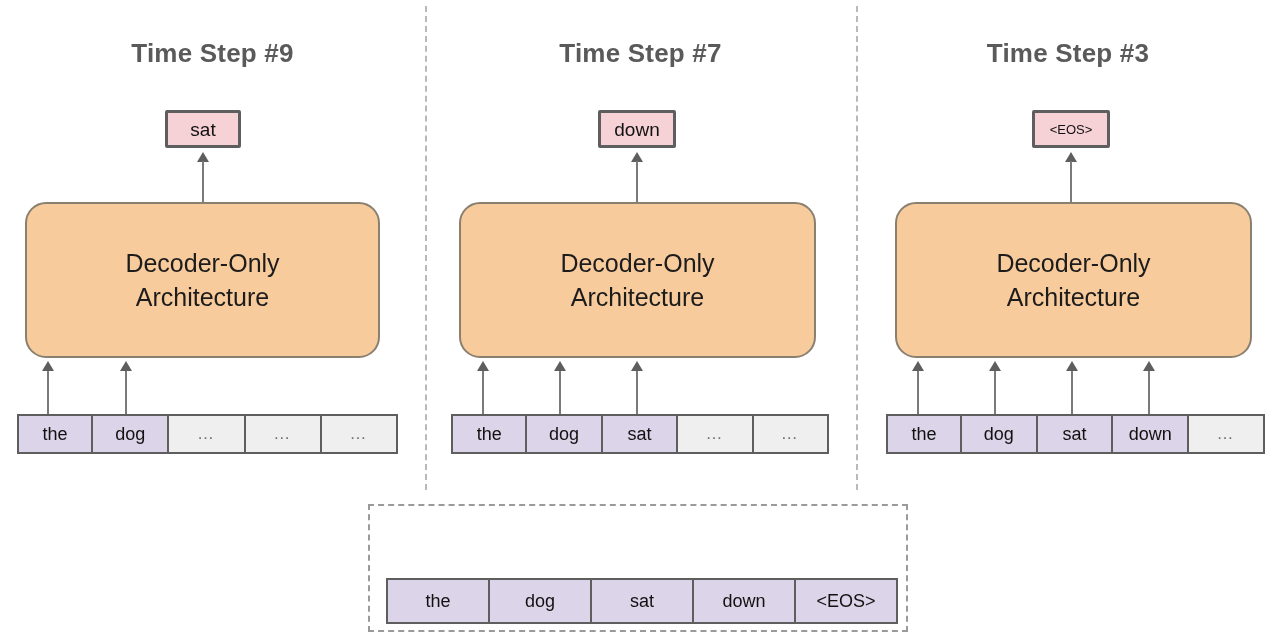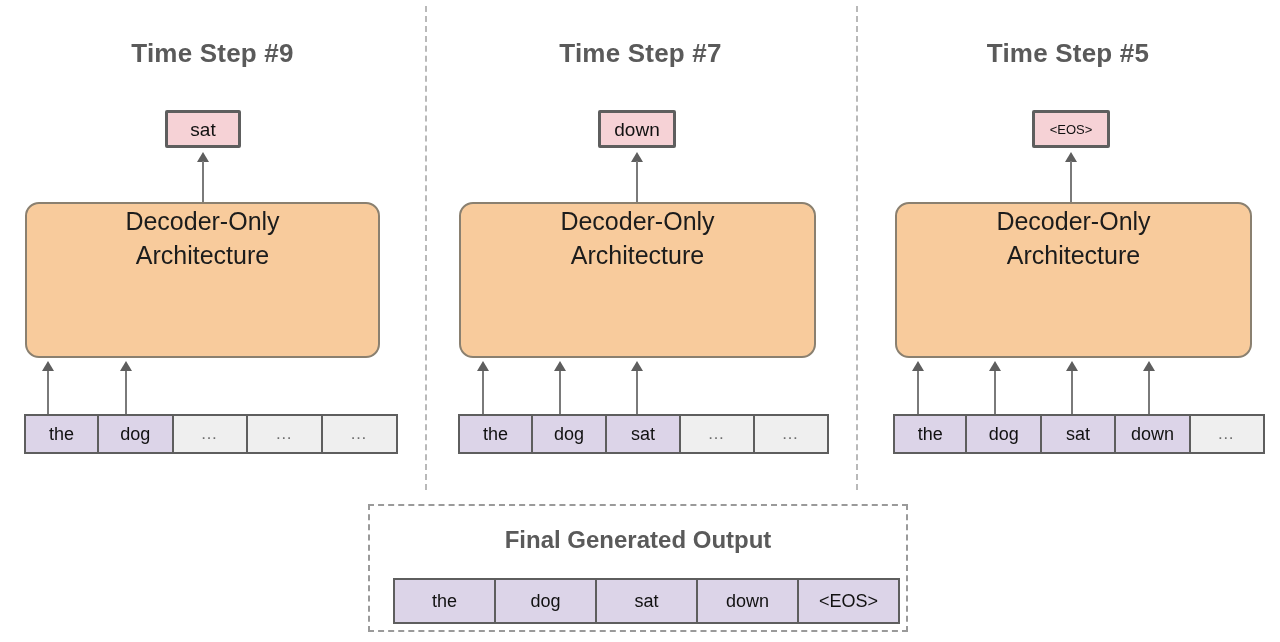--- a/index.html
+++ b/index.html
@@ -79,24 +79,24 @@
     border-bottom: 10px solid #5e5e5e;
   }
 
   
   .decoder-box {
     position: absolute;
     top: 202px;
     height: 156px;
     background: #f8cb9c;
     border: 2px solid #8a8070;
-    border-radius: 14px;
+    border-radius: 21px;
     box-sizing: border-box;
     display: flex;
-    align-items: flex-start;
+    align-items: center;
     justify-content: center;
   }
   .decoder-label {
     text-align: center;
     font-size: 25px;
     line-height: 34px;
     color: #1c1c1c;
     white-space: pre-line;
   }
 
@@ -112,21 +112,21 @@
     border: 2px solid #5e5e5e;
     margin-left: -2px;
     box-sizing: border-box;
     height: 40px;
     line-height: 36px;
     text-align: center;
     font-size: 18px;
     color: #111111;
     background: #efefef;
   }
-  .token-cell:first-child { margin-left: 13px; }
+  .token-cell:first-child { margin-left: 6px; }
   .token-cell.filled { background: #dcd4e8; }
   .token-cell.ellipsis { color: #6e6e6e; letter-spacing: 2px; font-size: 17px; }
 
   
   #final-output-panel {
     position: absolute;
     left: 368px;
     top: 504px;
     width: 540px;
     height: 128px;
@@ -215,21 +215,21 @@
     <div class="token-cell filled" style="width:77px;">the</div>
     <div class="token-cell filled" style="width:78px;">dog</div>
     <div class="token-cell filled" style="width:78px;">sat</div>
     <div class="token-cell ellipsis" style="width:78px;">…</div>
     <div class="token-cell ellipsis" style="width:78px;">…</div>
   </div>
 </div>
 
 <div class="step-column" id="col-3" style="left:856px; width:424px;">
 
-  <div class="step-title">Time Step #5</div>
+  <div class="step-title">Time Step #3</div>
 
   <div class="output-box small-label" style="left:176px; width:78px;">&lt;EOS&gt;</div>
 
   <div class="up-head" style="left:209px; top:152px;"></div>
   <div class="up-stem" style="left:214px; top:161px; height:42px;"></div>
 
   <div class="decoder-box" style="left:39px; width:357px;">
     <div class="decoder-label">Decoder-Only
 Architecture</div>
   </div>
@@ -246,21 +246,20 @@
   <div class="token-row" style="left:24px; width:385px;">
     <div class="token-cell filled" style="width:77px;">the</div>
     <div class="token-cell filled" style="width:79px;">dog</div>
     <div class="token-cell filled" style="width:79px;">sat</div>
     <div class="token-cell filled" style="width:79px;">down</div>
     <div class="token-cell ellipsis" style="width:79px;">…</div>
   </div>
 </div>
 
 <div id="final-output-panel">
-  <div id="final-output-title">Final Generated Output</div>
   <div id="final-token-row" style="width:520px;">
     <div class="token-cell" style="width:104px;">the</div>
     <div class="token-cell" style="width:104px;">dog</div>
     <div class="token-cell" style="width:104px;">sat</div>
     <div class="token-cell" style="width:104px;">down</div>
     <div class="token-cell" style="width:104px;">&lt;EOS&gt;</div>
   </div>
 </div>
 
 </body></html>

